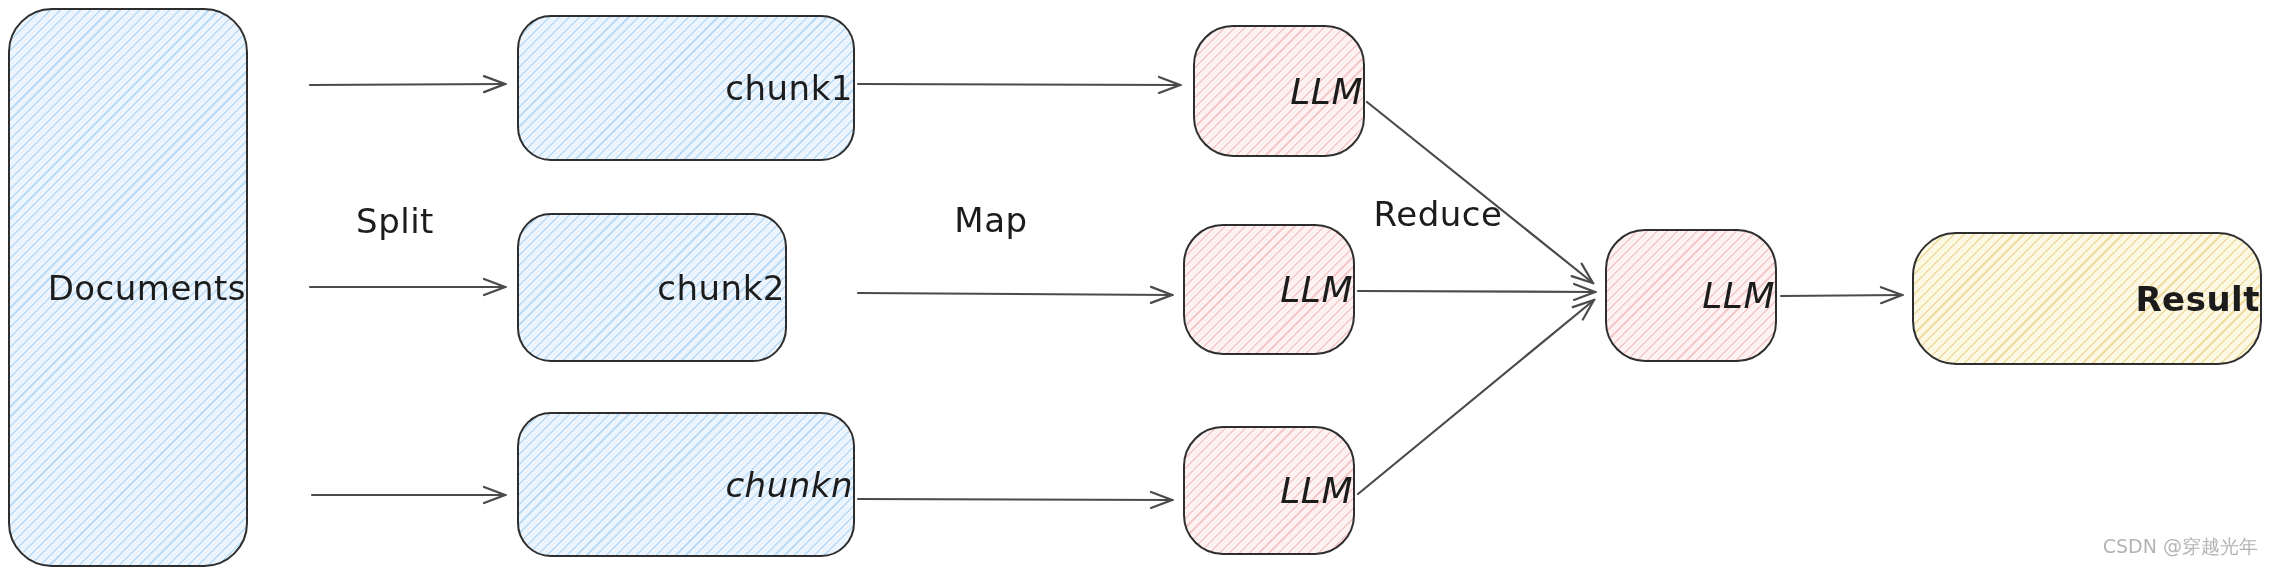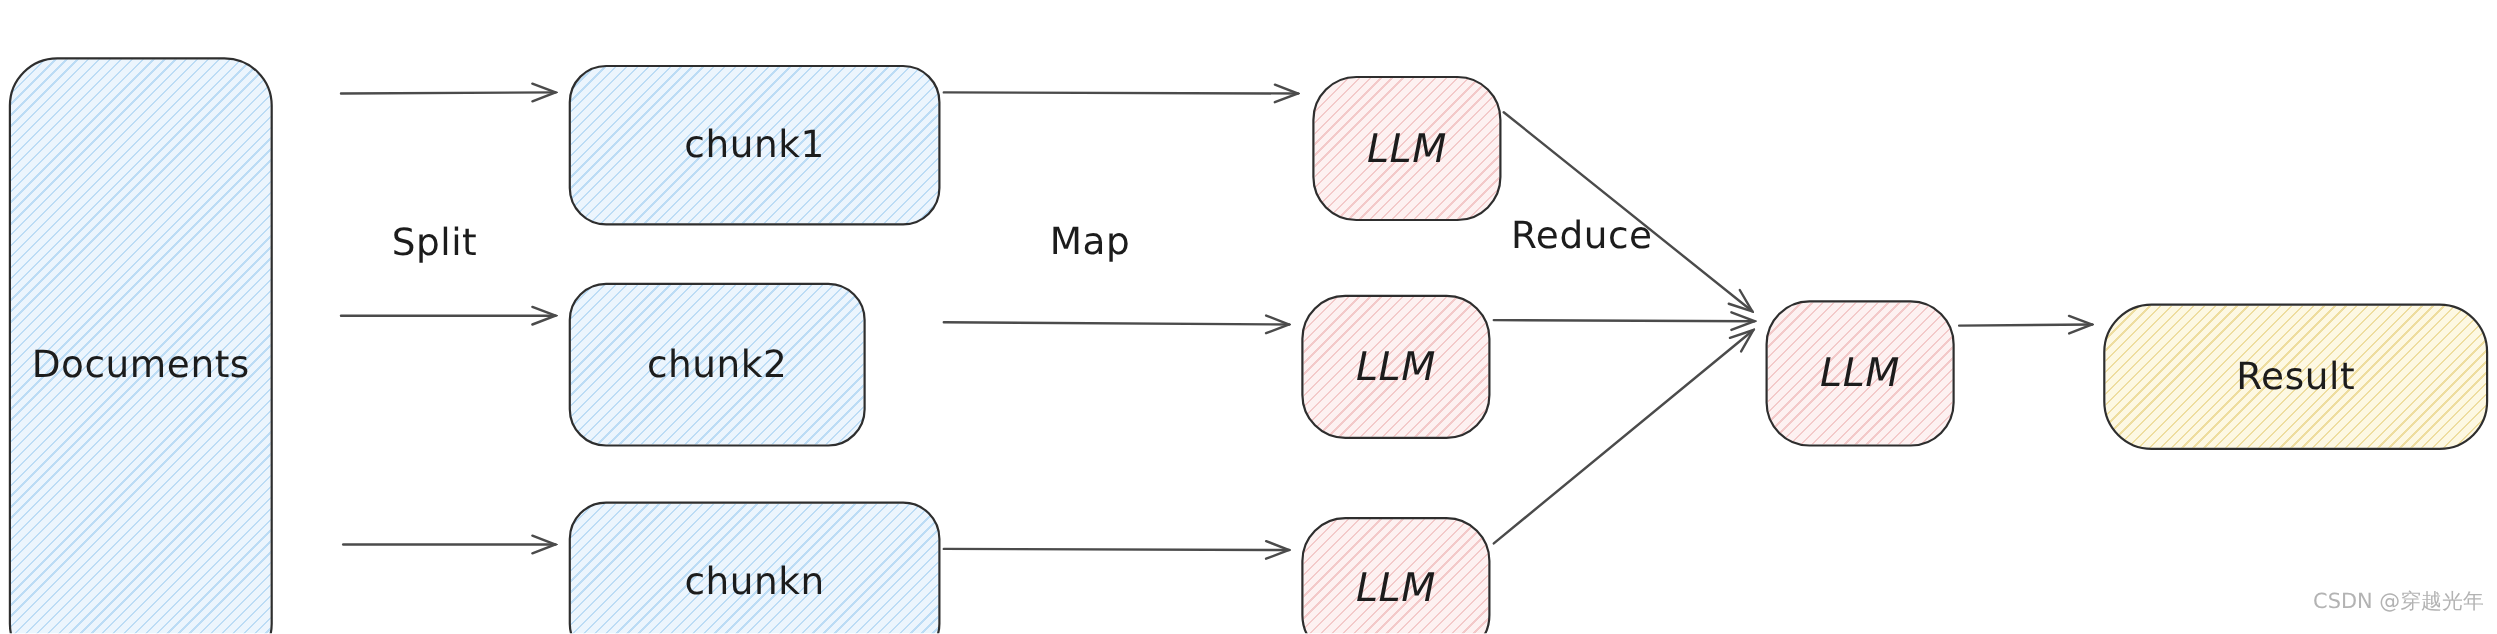--- a/index.html
+++ b/index.html
@@ -24,48 +24,48 @@
     stroke-width: 2.2;
     fill: none;
     stroke-linecap: round;
   }
 
   .node {
     position: absolute;
     box-sizing: border-box;
     display: flex;
     align-items: center;
-    justify-content: center;
+    justify-content: flex-end;
     border: 2.5px solid var(--stroke, #2e2e2e);
     color: var(--text, #1c1c1c);
     font-size: 34px;
     letter-spacing: 0.5px;
     text-align: center;
-    margin-top: 44px;
   }
   .node-blue {
     background: repeating-linear-gradient(135deg,
       var(--doc-hatch, #bcdcf5) 0px, var(--doc-hatch, #bcdcf5) 1.5px,
       var(--doc-fill, #ecf5fd) 1.5px, var(--doc-fill, #ecf5fd) 7px);
   }
   .node-pink {
     background: repeating-linear-gradient(135deg,
       var(--llm-hatch, #f3c9c9) 0px, var(--llm-hatch, #f3c9c9) 1.5px,
       var(--llm-fill, #fdf1f1) 1.5px, var(--llm-fill, #fdf1f1) 7px);
   }
   .node-yellow {
     background: repeating-linear-gradient(135deg,
       var(--result-hatch, #eedd9f) 0px, var(--result-hatch, #eedd9f) 1.5px,
       var(--result-fill, #fdf8e3) 1.5px, var(--result-fill, #fdf8e3) 7px);
+    font-weight: bold;
   }
 
   .node-documents { left: 8px;    top: 8px;   width: 240px; height: 559px; border-radius: 44px; }
   .node-chunk1    { left: 517px;  top: 15px;  width: 338px; height: 146px; border-radius: 34px; }
   .node-chunk2    { left: 517px;  top: 213px; width: 270px; height: 149px; border-radius: 34px; }
-  .node-chunkn    { left: 517px;  top: 412px; width: 338px; height: 145px; border-radius: 34px; }
+  .node-chunkn    { left: 517px;  top: 412px; width: 338px; height: 145px; border-radius: 34px; font-style: italic; }
   .node-llm-1     { left: 1193px; top: 25px;  width: 172px; height: 132px; border-radius: 40px; }
   .node-llm-2     { left: 1183px; top: 224px; width: 172px; height: 131px; border-radius: 40px; }
   .node-llm-3     { left: 1183px; top: 426px; width: 172px; height: 129px; border-radius: 40px; }
   .node-llm-reduce{ left: 1605px; top: 229px; width: 172px; height: 133px; border-radius: 40px; }
   .node-result    { left: 1912px; top: 232px; width: 350px; height: 133px; border-radius: 44px; }
 
   .llm-label { font-style: italic; font-size: 36px; }
 
   .stage-label {
     position: absolute;

